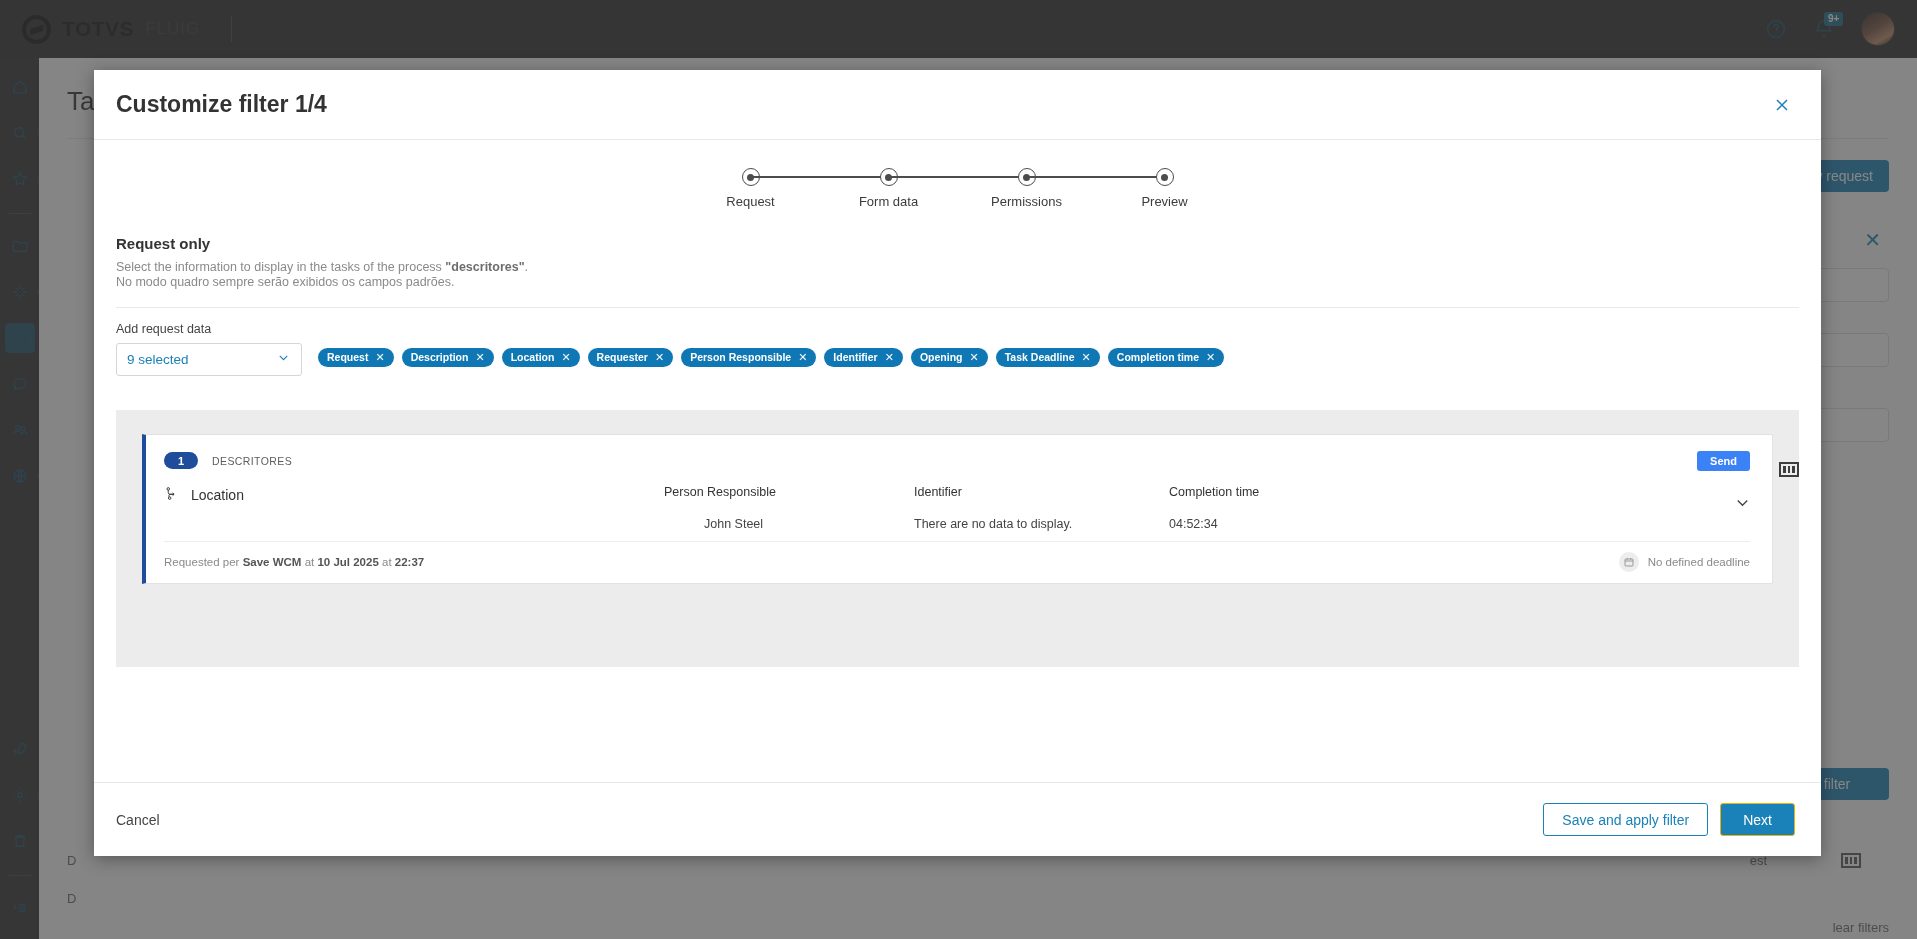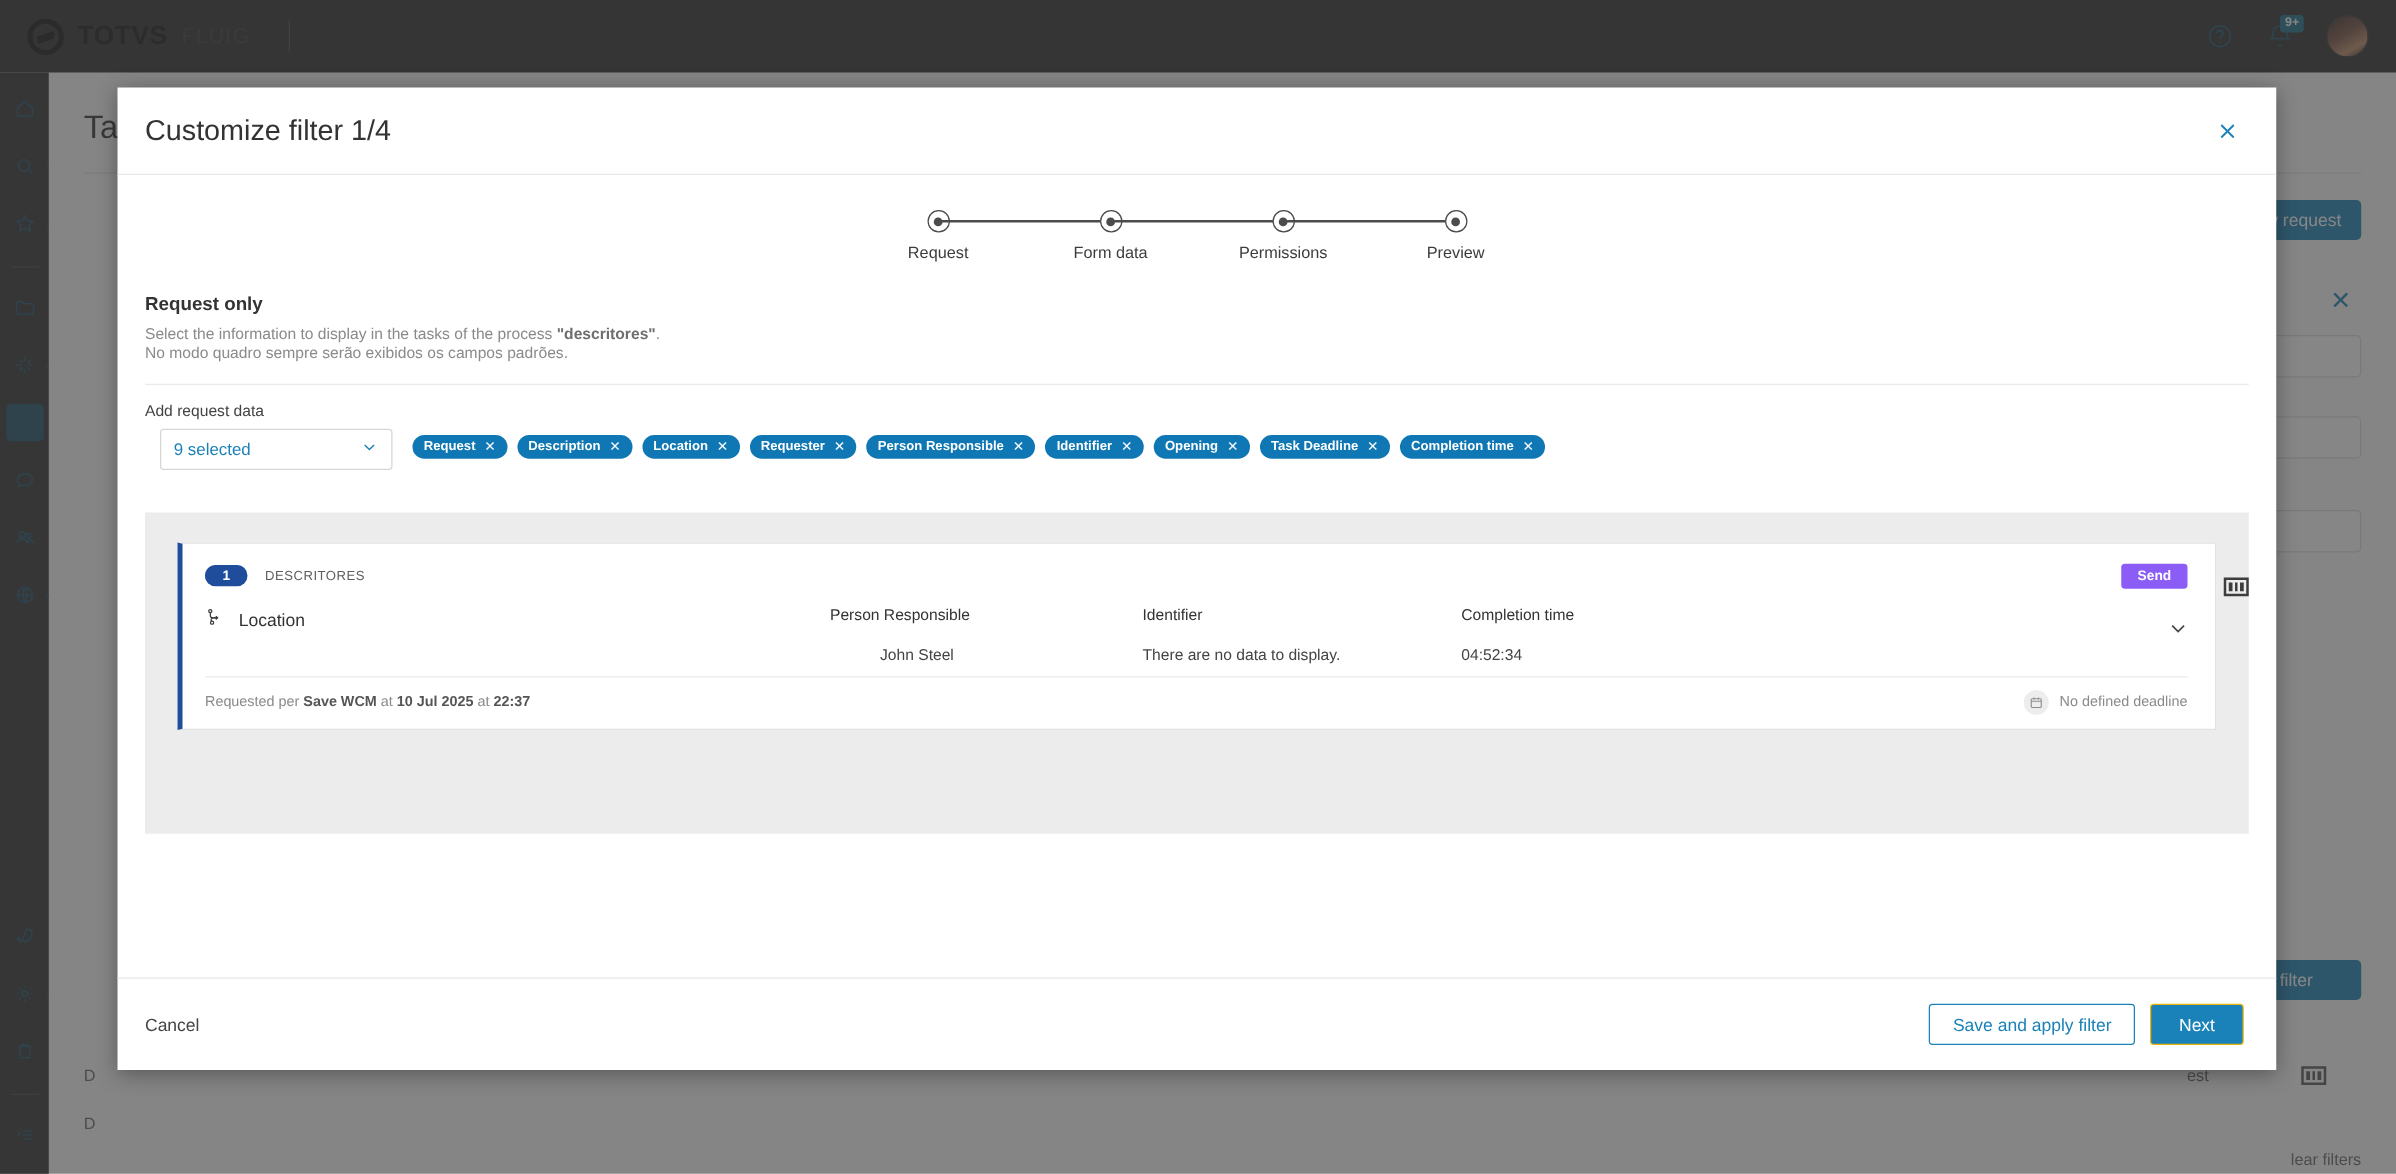--- a/index.html
+++ b/index.html
@@ -108,21 +108,21 @@
     position: absolute; left: 94px; top: 70px;
     width: 1727px; height: 786px;
     background: #fff; z-index: 10;
     box-shadow: 0 3px 16px rgba(0,0,0,.35);
     display: flex; flex-direction: column;
   }
   .modal-head {
     height: 70px; flex: none; display: flex; align-items: center;
     padding: 0 26px 0 22px; border-bottom: 1px solid #e8e8e8;
   }
-  .modal-title { font-size: 23px; color: #333; font-weight: 400; }
+  .modal-title { font-size: 23px; color: #333; font-weight: 700; }
   .modal-x {
     margin-left: auto; width: 26px; height: 26px; color: #1a82b8;
     display: flex; align-items: center; justify-content: center; cursor: pointer;
   }
 
   .modal-body { flex: 1; overflow: hidden; padding: 0 22px; position: relative; }
 
   
   .stepper { display: flex; justify-content: center; padding-top: 28px; }
   .steps { display: flex; align-items: flex-start; }
@@ -141,21 +141,21 @@
   }
   .section-desc { margin-top: 8px; font-size: 12.5px; color: #8a8a8a; line-height: 1.22; }
   .section-desc b { color: #6e6e6e; font-weight: 700; }
   .rule { margin-top: 16px; height: 1px; background: #e9e9e9; }
 
   .field-label { margin-top: 14px; font-size: 12.5px; color: #444; }
   .field-row { margin-top: 7px; display: flex; align-items: flex-start; gap: 16px; }
   .select {
     width: 186px; height: 33px; border: 1px solid #d6d6d6; border-radius: 3px;
     display: flex; align-items: center; padding: 0 10px; color: #1a82b8;
-    font-size: 13.5px; background: #fff; cursor: pointer; margin-left: 12px;
+    font-size: 13.5px; background: #fff; cursor: pointer;
   }
   .select .caret { margin-left: auto; color: #1a82b8; }
 
   .chips { display: flex; flex-wrap: wrap; gap: 8px; padding-top: 5px; }
   .chip {
     background: #0f77b4; color: #fff; border-radius: 11px; height: 19px;
     display: flex; align-items: center; gap: 7px; padding: 0 9px;
     font-size: 10.5px; font-weight: 700; cursor: pointer; white-space: nowrap;
   }
   .chip .cx { font-size: 11px; font-weight: 400; opacity: .95; }
@@ -175,21 +175,21 @@
     padding: 16px 22px 0 18px; height: 150px; position: relative;
   }
   .card-top { display: flex; align-items: center; }
   .badge-num {
     background: #1f4c9b; color: #fff; font-size: 11px; font-weight: 700;
     border-radius: 10px; min-width: 34px; height: 17px;
     display: flex; align-items: center; justify-content: center;
   }
   .badge-name { margin-left: 14px; font-size: 10.5px; color: #5d5d5d; letter-spacing: .4px; text-align: right; }
   .send-btn {
-    margin-left: auto; background: #8b5cf6; color: #fff; font-size: 11px;
+    margin-left: auto; background: #3b82f6; color: #fff; font-size: 11px;
     font-weight: 700; border-radius: 3px; padding: 4px 13px; cursor: pointer;
   }
 
   .card-grid {
     margin-top: 14px; display: grid;
     grid-template-columns: 500px 250px 255px 270px 1fr;
   }
   .cg-head { font-size: 12.5px; color: #333; }
   .cg-val  { font-size: 12.5px; color: #444; margin-top: 18px; padding-left: 40px; }
   .cg-val.noindent { padding-left: 0; }

